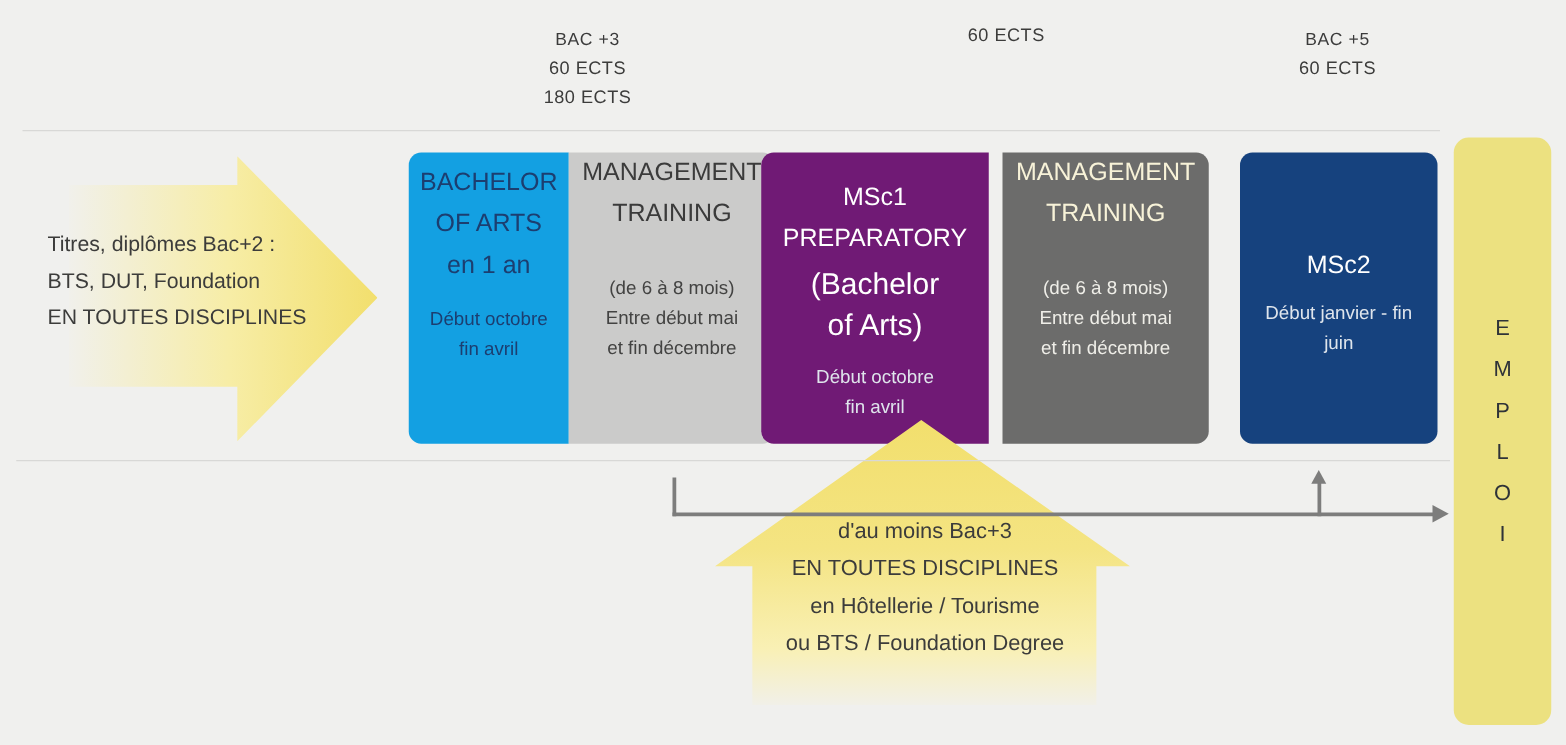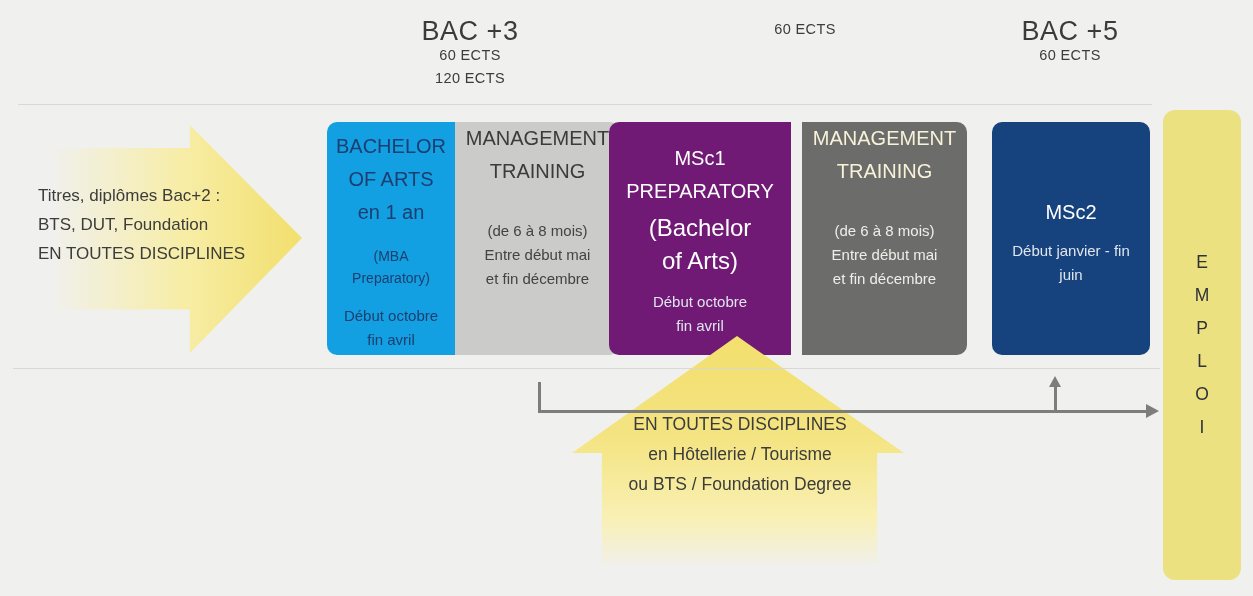--- a/index.html
+++ b/index.html
@@ -1,21 +1,21 @@
 <!DOCTYPE html>
 <html><head>
 <meta charset="utf-8">
 <style>
   html,body{margin:0;padding:0;}
   body{background:#f0f0ee;font-family:"Liberation Sans",sans-serif;}
   .stage{position:relative;width:1253px;height:596px;background:#f0f0ee;overflow:hidden;}
 
   
   .hdr{position:absolute;top:18px;text-align:center;color:#3b3b3b;z-index:2;}
-  .hdr .hdr-title{font-size:27px;line-height:26px;letter-spacing:.5px;}
+  .hdr .hdr-title{font-size:14px;line-height:26px;letter-spacing:.5px;}
   .hdr .hdr-ects div{font-size:14.5px;line-height:23px;letter-spacing:.4px;color:#3c3c3b;}
   .hdr-bac3{left:330px;width:280px;}
   .hdr-bac4{left:665px;width:280px;}
   .hdr-bac5{left:930px;width:280px;}
 
   .divider{position:absolute;height:1px;background:#d8d8d6;}
   .divider-top{left:18px;top:104px;width:1134px;z-index:1;}
   .divider-mid{left:13px;top:368px;width:1147px;z-index:5;}
 
   
@@ -74,21 +74,21 @@
 </style>
 </head>
 <body>
 
 <div class="stage">
 
   <div class="hdr hdr-bac3">
     <div class="hdr-title">BAC +3</div>
     <div class="hdr-ects">
         <div>60 ECTS</div>
-        <div>120 ECTS</div>
+        <div>180 ECTS</div>
       </div>
   </div>
   <div class="hdr hdr-bac4">
     <div class="hdr-ects">
         <div>60 ECTS</div>
       </div>
   </div>
   <div class="hdr hdr-bac5">
     <div class="hdr-title">BAC +5</div>
     <div class="hdr-ects">
@@ -104,24 +104,20 @@
       <div><span>Titres, diplômes Bac+2 :</span></div>
       <div><span>BTS, DUT, </span><span class="it">Foundation</span></div>
       <div><span>EN TOUTES DISCIPLINES</span></div>
     </div>
 
   <div class="block blk-ba">
     <div class="blk-title">
         <div>BACHELOR</div>
         <div>OF ARTS</div>
         <div>en 1 an</div>
-      </div>
-    <div class="blk-sub">
-        <div>(MBA</div>
-        <div>Preparatory)</div>
       </div>
     <div class="blk-dates">
         <div>Début octobre</div>
         <div>fin avril</div>
       </div>
   </div>
 
   <div class="block blk-mt1">
     <div class="blk-title">
         <div>MANAGEMENT</div>
@@ -177,20 +173,21 @@
         <div>M</div>
         <div>P</div>
         <div>L</div>
         <div>O</div>
         <div>I</div>
       </div>
   </div>
 
   <div class="bottom-arrow"></div>
   <div class="bottom-arrow-text">
+      <div><span>d'au moins Bac+3</span></div>
       <div><span>EN TOUTES DISCIPLINES</span></div>
       <div><span>en Hôtellerie / Tourisme</span></div>
       <div><span>ou BTS / </span><span class="it">Foundation Degree</span></div>
     </div>
 
   <div class="tl tl-bracket"></div>
   <div class="tl tl-line"></div>
   <div class="tl-head-right"></div>
   <div class="tl tl-up"></div>
   <div class="tl-head-up"></div>

